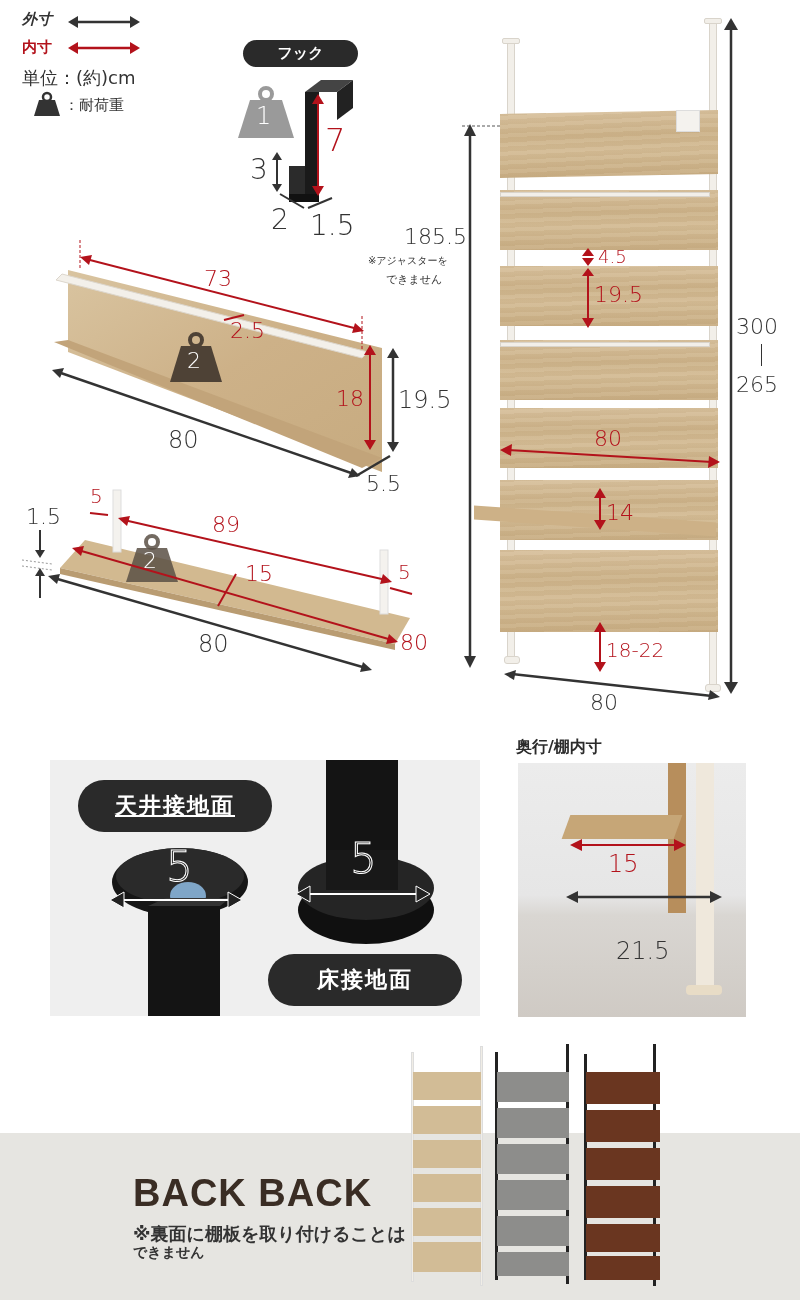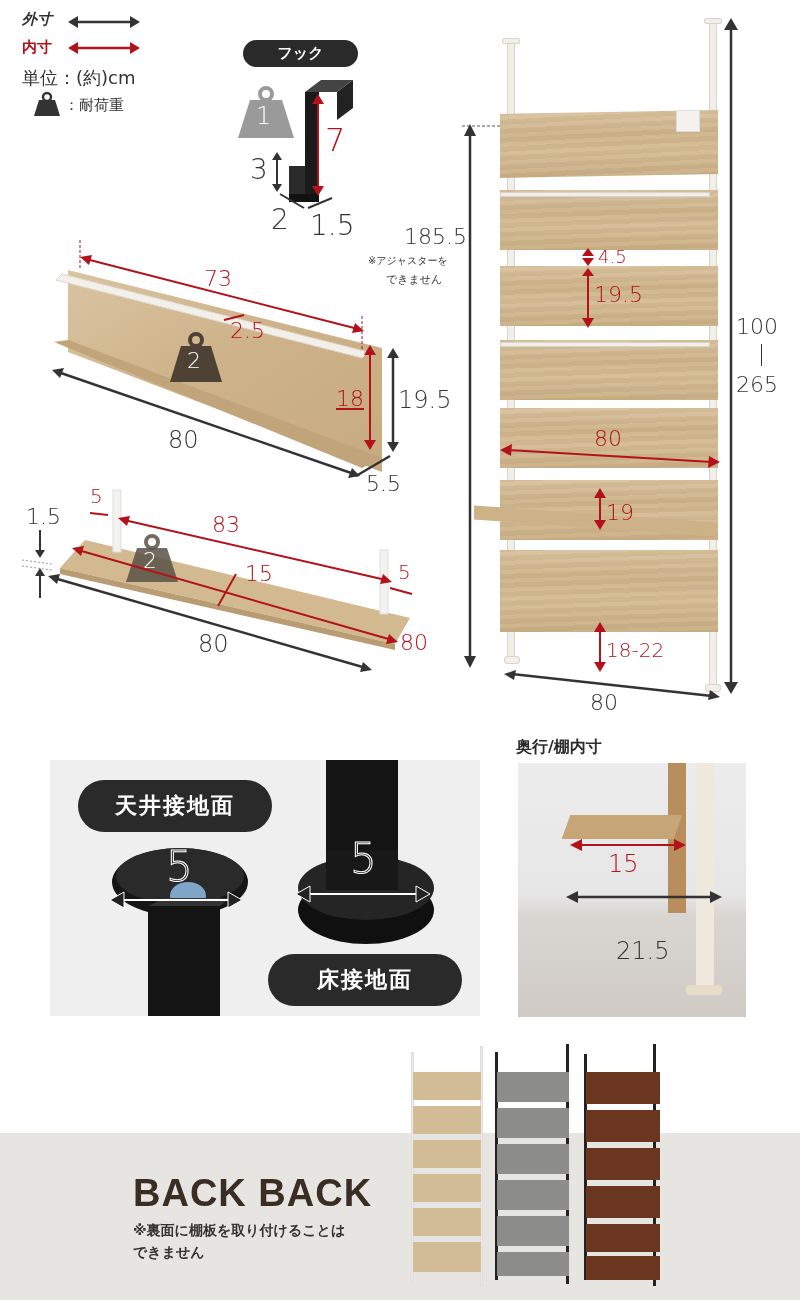--- a/index.html
+++ b/index.html
@@ -106,21 +106,21 @@
   <svg style="left:170px;top:332px;" width="52" height="52">
     <circle cx="26" cy="8" r="6" fill="none" stroke="#4e4236" stroke-width="4"></circle>
     <polygon points="11,14 41,14 52,50 0,50" fill="#4e4236"></polygon>
   </svg>
   <div class="dim" style="left:187px;top:350px;font-size:22px;color:#fff;">2</div>
   <svg style="left:364px;top:345px;" width="12" height="105">
     <line x1="6" y1="6" x2="6" y2="99" stroke="#b3121b" stroke-width="2"></line>
     <polygon points="6,0 0,10 12,10" fill="#b3121b"></polygon>
       <polygon points="6,105 0,95 12,95" fill="#b3121b"></polygon>
   </svg>
-  <div class="dim red" style="left:336px;top:388px;font-size:22px;text-decoration:underline;">18</div>
+  <div class="dim red" style="left:336px;top:388px;font-size:22px;">18</div>
   <svg style="left:387px;top:348px;" width="12" height="104">
     <line x1="6" y1="6" x2="6" y2="98" stroke="#333" stroke-width="2.5"></line>
     <polygon points="6,0 0,10 12,10" fill="#333"></polygon>
       <polygon points="6,104 0,94 12,94" fill="#333"></polygon>
   </svg>
   <div class="dim dark" style="left:398px;top:388px;font-size:24px;">19.5</div>
   <svg style="left:52px;top:368px;" width="310" height="112">
     <line x1="6" y1="4" x2="302" y2="106" stroke="#333" stroke-width="2.5"></line>
     <polygon points="0,2 12,0 8,10" fill="#333"></polygon>
       <polygon points="308,108 296,110 300,100" fill="#333"></polygon>
@@ -150,21 +150,21 @@
   </svg>
   <div class="dim red" style="left:90px;top:486px;font-size:20px;">5</div>
   <svg style="left:88px;top:508px;" width="22" height="12">
     <line x1="2" y1="5" x2="20" y2="7" stroke="#b3121b" stroke-width="2"></line>
   </svg>
   <svg style="left:118px;top:516px;" width="275" height="70">
     <line x1="6" y1="4" x2="268" y2="64" stroke="#b3121b" stroke-width="2"></line>
     <polygon points="0,2 12,0 9,10" fill="#b3121b"></polygon>
       <polygon points="274,66 262,68 265,58" fill="#b3121b"></polygon>
   </svg>
-  <div class="dim red" style="left:212px;top:514px;font-size:22px;">83</div>
+  <div class="dim red" style="left:212px;top:514px;font-size:22px;">89</div>
   <div class="dim red" style="left:398px;top:562px;font-size:20px;">5</div>
   <svg style="left:388px;top:585px;" width="26" height="12">
     <line x1="2" y1="3" x2="24" y2="9" stroke="#b3121b" stroke-width="2"></line>
   </svg>
   <svg style="left:126px;top:534px;" width="52" height="50">
     <circle cx="26" cy="8" r="6" fill="none" stroke="#5a5045" stroke-width="4" opacity="0.85"></circle>
     <polygon points="11,14 41,14 52,48 0,48" fill="#5a5045" opacity="0.85"></polygon>
   </svg>
   <div class="dim" style="left:143px;top:550px;font-size:22px;color:#fff;">2</div>
   <svg style="left:72px;top:546px;" width="328" height="100">
@@ -229,34 +229,34 @@
     <line x1="8" y1="6" x2="212" y2="18" stroke="#b3121b" stroke-width="2"></line>
     <polygon points="0,6 12,0 11,12" fill="#b3121b"></polygon>
       <polygon points="220,18 208,24 209,12" fill="#b3121b"></polygon>
   </svg>
   <div class="dim red" style="left:594px;top:428px;font-size:22px;">80</div>
   <svg style="left:594px;top:488px;" width="12" height="42">
     <line x1="6" y1="4" x2="6" y2="38" stroke="#b3121b" stroke-width="2"></line>
     <polygon points="6,0 0,10 12,10" fill="#b3121b"></polygon>
       <polygon points="6,42 0,32 12,32" fill="#b3121b"></polygon>
   </svg>
-  <div class="dim red" style="left:606px;top:502px;font-size:22px;">19</div>
+  <div class="dim red" style="left:606px;top:502px;font-size:22px;">14</div>
   <svg style="left:594px;top:622px;" width="12" height="50">
     <line x1="6" y1="4" x2="6" y2="46" stroke="#b3121b" stroke-width="2"></line>
     <polygon points="6,0 0,10 12,10" fill="#b3121b"></polygon>
       <polygon points="6,50 0,40 12,40" fill="#b3121b"></polygon>
   </svg>
   <div class="dim red" style="left:606px;top:640px;font-size:20px;">18-22</div>
 
   <svg style="left:724px;top:18px;" width="14" height="676">
     <line x1="7" y1="8" x2="7" y2="668" stroke="#333" stroke-width="2.5"></line>
     <polygon points="7,0 0,12 14,12" fill="#333"></polygon>
       <polygon points="7,676 0,664 14,664" fill="#333"></polygon>
   </svg>
-  <div class="dim dark" style="left:736px;top:316px;font-size:22px;">100</div>
+  <div class="dim dark" style="left:736px;top:316px;font-size:22px;">300</div>
   <div class="abs" style="left:761px;top:344px;width:1px;height:22px;background:#333;"></div>
   <div class="dim dark" style="left:736px;top:374px;font-size:22px;">265</div>
   <svg style="left:504px;top:670px;" width="216" height="30">
     <line x1="8" y1="4" x2="208" y2="26" stroke="#333" stroke-width="2.5"></line>
     <polygon points="0,4 12,0 10,10" fill="#333"></polygon>
       <polygon points="216,27 204,30 206,20" fill="#333"></polygon>
   </svg>
   <div class="dim dark" style="left:590px;top:692px;font-size:22px;">80</div>
 </div>
 
@@ -281,21 +281,21 @@
     <ellipse cx="70" cy="150" rx="68" ry="34" fill="#101010"></ellipse>
     <ellipse cx="70" cy="128" rx="68" ry="32" fill="#252525"></ellipse>
     <rect x="30" y="90" width="72" height="40" fill="#181818"></rect>
   </svg>
   <svg style="left:246px;top:124px;" width="134" height="22">
     <line x1="10" y1="10" x2="124" y2="10" stroke="#fff" stroke-width="2"></line>
     <polygon points="0,10 14,2 14,18" fill="#222" stroke="#fff"></polygon>
       <polygon points="134,10 120,2 120,18" fill="#222" stroke="#fff"></polygon>
   </svg>
   <div class="dim" style="left:300px;top:78px;font-size:42px;color:#222;-webkit-text-stroke:1px #fff;">5</div>
-  <div class="pill" style="left:28px;top:20px;width:194px;height:52px;font-size:22px;line-height:52px;letter-spacing:2px;">天井接地面</div>
+  <div class="pill" style="left:28px;top:20px;width:194px;height:52px;font-size:22px;line-height:52px;letter-spacing:2px;text-decoration:underline;">天井接地面</div>
   <div class="pill" style="left:218px;top:194px;width:194px;height:52px;font-size:22px;line-height:52px;letter-spacing:2px;">床接地面</div>
 </div>
 
 <div>
   <div class="abs" style="left:516px;top:737px;font-size:16px;font-weight:bold;color:#2b2b2b;">奥行/棚内寸</div>
   <div class="abs" style="left:518px;top:763px;width:228px;height:254px;background:linear-gradient(180deg,#ececec 0%,#e6e6e6 52%,#d9d6d2 60%,#cfcac4 100%);overflow:hidden;">
     <div class="abs" style="left:150px;top:0;width:18px;height:150px;background:#b78e5c;"></div>
     <div class="abs" style="left:178px;top:0;width:18px;height:230px;background:#efe8dc;"></div>
     <div class="abs" style="left:48px;top:52px;width:112px;height:24px;background:#c6a677;transform:skewX(-20deg);"></div>
     <div class="abs" style="left:168px;top:222px;width:36px;height:10px;border-radius:4px;background:#e8dcc6;"></div>
@@ -310,21 +310,21 @@
     <line x1="8" y1="7" x2="148" y2="7" stroke="#333" stroke-width="2.5"></line>
     <polygon points="0,7 12,1 12,13" fill="#333"></polygon>
       <polygon points="156,7 144,1 144,13" fill="#333"></polygon>
   </svg>
   <div class="dim dark" style="left:616px;top:906px;font-size:24px;margin-top:33px;">21.5</div>
 </div>
 
 <div>
   <div class="abs" style="left:0;top:1133px;width:800px;height:167px;background:#e6e5e1;"></div>
   <div class="abs" style="left:133px;top:1172px;font-size:38px;font-weight:bold;color:#3a2d24;letter-spacing:1px;font-family:'Liberation Sans',sans-serif;">BACK BACK</div>
-  <div class="abs" style="left:133px;top:1222px;font-size:14px;font-weight:bold;color:#333;">※裏面に棚板を取り付けることは</div>
+  <div class="abs" style="left:133px;top:1222px;font-size:18px;font-weight:bold;color:#333;">※裏面に棚板を取り付けることは</div>
   <div class="abs" style="left:133px;top:1244px;font-size:14px;font-weight:bold;color:#333;">できません</div>
 
   <div>
     <div class="abs" style="left:411px;top:1052px;width:3px;height:230px;background:#f0ede6;border:1px solid #ddd;"></div>
     <div class="abs" style="left:480px;top:1046px;width:3px;height:240px;background:#f0ede6;border:1px solid #ddd;"></div>
     <div class="abs" style="left:413px;top:1072px;width:68px;height:28px;background:#d2bc96;"></div>
     <div class="abs" style="left:413px;top:1106px;width:68px;height:28px;background:#d2bc96;"></div>
     <div class="abs" style="left:413px;top:1140px;width:68px;height:28px;background:#d2bc96;"></div>
     <div class="abs" style="left:413px;top:1174px;width:68px;height:28px;background:#d2bc96;"></div>
     <div class="abs" style="left:413px;top:1208px;width:68px;height:28px;background:#d2bc96;"></div>

